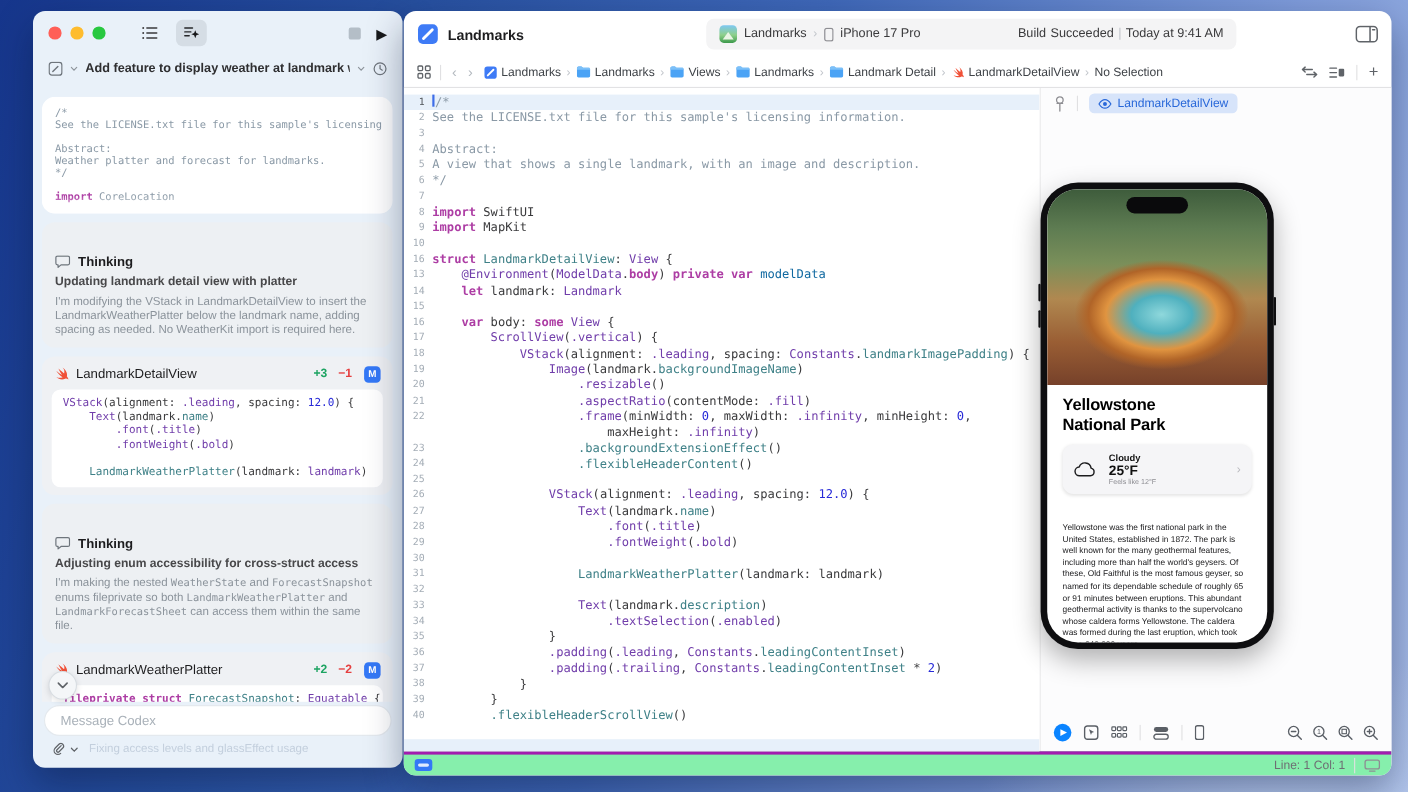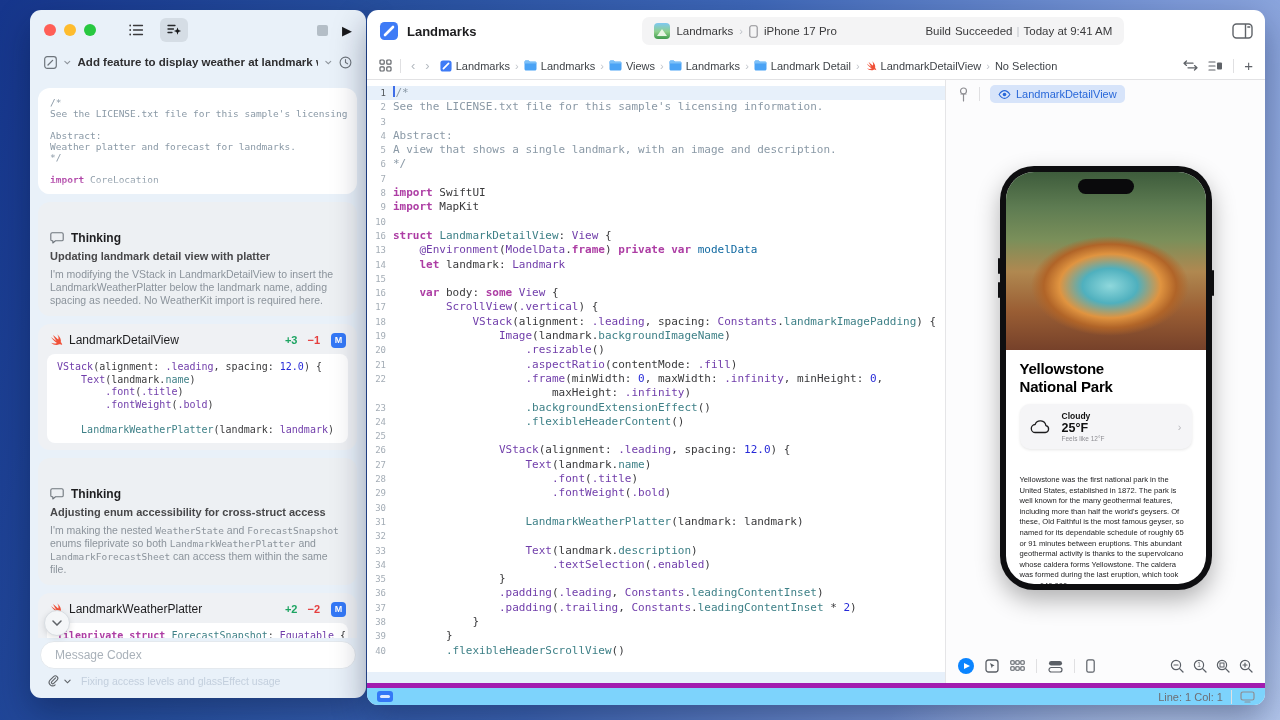--- a/index.html
+++ b/index.html
@@ -82,21 +82,21 @@
   .caret{display:inline-block;width:1.5px;height:11px;background:#3E6DE8;vertical-align:-1px;margin-right:1px;}
   .ed-bottom-strip{position:absolute;left:0;right:0;bottom:0;height:11px;background:#E7F0FA;}
   .s-k{color:#AD3DA4;font-weight:700}.s-t{color:#703DAA}.s-pt{color:#3E8087}.s-m{color:#0F68A0}
   .s-n{color:#272AD8}.s-c{color:#8A99A6}.s-p{color:#3A3A3C}
   .s-d{color:#8A99A6;font-family:"Liberation Sans",sans-serif;font-size:10.5px}
   
   .canvas{width:320px;border-left:1px solid #E5E5E7;background:#FCFCFD;display:flex;flex-direction:column;flex-shrink:0;}
   .canvas-top{height:28px;display:flex;align-items:center;padding:0 12px;gap:10px;flex-shrink:0;}
   .preview-pill{display:flex;align-items:center;gap:5px;background:#D7E4FA;border-radius:5px;height:18px;padding:0 8px;
     font-size:11px;color:#2968D9;}
-  .canvas-body{flex:1;display:flex;justify-content:center;padding-top:58px;min-height:0;}
+  .canvas-body{flex:1;display:flex;justify-content:flex-start;padding-top:58px;min-height:0;}
   .phone{width:212px;height:424px;background:#0E0E10;border-radius:34px;padding:6px;position:relative;
     box-shadow:0 10px 24px rgba(0,0,0,.30);}
   .phone-btn{position:absolute;background:#0E0E10;border-radius:2px;}
   .screen{width:100%;height:100%;border-radius:28px;overflow:hidden;background:#fff;position:relative;}
   .phone-img{height:178px;position:relative;background:
     radial-gradient(92px 58px at 52% 64%, #8FD8DC 0%, #4FB0BE 30%, #E09440 55%, #B06428 72%, rgba(120,70,40,0) 86%),
     linear-gradient(180deg,#3E5C3C 0%,#5E7C52 20%,#7A8F5A 38%,#B08850 56%,#9A5E34 78%,#76412A 100%);}
   .dyn-island{position:absolute;top:7px;left:50%;transform:translateX(-50%);width:56px;height:15px;border-radius:8px;background:#0A0A0C;}
   .phone-content{padding:10px 14px 0 14px;}
   .lm-title{font-size:15px;line-height:17.5px;font-weight:700;color:#000;letter-spacing:-.2px;}
@@ -105,21 +105,21 @@
   .wc-cond{font-size:8.5px;font-weight:700;color:#111;}
   .wc-temp{font-size:12.5px;font-weight:700;color:#111;line-height:14px;}
   .wc-feels{font-size:6.5px;color:#8E8E93;}
   .wc-chev{margin-left:auto;color:#B9B9BE;font-size:11px;}
   .lm-desc{margin-top:26px;font-size:7.6px;line-height:10.6px;color:#1C1C1E;}
   .canvas-bottom{height:34px;display:flex;align-items:center;padding:0 12px;gap:11px;flex-shrink:0;color:#5A5F66;}
   .play-circle{width:16px;height:16px;border-radius:50%;background:#0A84FF;display:flex;align-items:center;justify-content:center;}
   .play-circle:after{content:"";border-left:6px solid #fff;border-top:3.5px solid transparent;border-bottom:3.5px solid transparent;margin-left:1px;}
   .zoom-group{margin-left:auto;display:flex;gap:9px;}
   
-  .statusbar{height:22px;border-top:5px solid #a21caf;display:flex;align-items:center;padding:0 10px;flex-shrink:0;background:#7dd3fc;text-align:center;}
+  .statusbar{height:22px;border-top:3px solid #a21caf;display:flex;align-items:center;padding:0 10px;flex-shrink:0;background:#86efac;text-align:center;}
   .blue-badge{width:16px;height:11px;border-radius:3px;background:#3478F6;position:relative;}
   .blue-badge:after{content:"";position:absolute;left:3px;top:4px;width:10px;height:3px;border-radius:1.5px;background:rgba(255,255,255,.85);}
   .linecol{margin-left:auto;font-size:11px;color:#6E6E73;display:flex;align-items:center;gap:8px;}
   .icon{display:inline-flex;align-items:center;justify-content:center;}
 </style>
 </head>
 <body>
 
 <div class="desktop">
 
@@ -452,21 +452,21 @@
           <div class="ed-row">
             <span class="gutter">10</span>
             <span class="ed-code"><span class="s-p">&nbsp;</span></span>
           </div>
           <div class="ed-row">
             <span class="gutter">16</span>
             <span class="ed-code"><span class="s-k">struct</span><span class="s-p"> </span><span class="s-pt">LandmarkDetailView</span><span class="s-p">: </span><span class="s-t">View</span><span class="s-p"> {</span></span>
           </div>
           <div class="ed-row">
             <span class="gutter">13</span>
-            <span class="ed-code"><span class="s-p">    </span><span class="s-t">@Environment</span><span class="s-p">(</span><span class="s-t">ModelData</span><span class="s-p">.</span><span class="s-k">frame</span><span class="s-p">) </span><span class="s-k">private</span><span class="s-p"> </span><span class="s-k">var</span><span class="s-p"> </span><span class="s-m">modelData</span></span>
+            <span class="ed-code"><span class="s-p">    </span><span class="s-t">@Environment</span><span class="s-p">(</span><span class="s-t">ModelData</span><span class="s-p">.</span><span class="s-k">body</span><span class="s-p">) </span><span class="s-k">private</span><span class="s-p"> </span><span class="s-k">var</span><span class="s-p"> </span><span class="s-m">modelData</span></span>
           </div>
           <div class="ed-row">
             <span class="gutter">14</span>
             <span class="ed-code"><span class="s-p">    </span><span class="s-k">let</span><span class="s-p"> landmark: </span><span class="s-t">Landmark</span></span>
           </div>
           <div class="ed-row">
             <span class="gutter">15</span>
             <span class="ed-code"><span class="s-p">&nbsp;</span></span>
           </div>
           <div class="ed-row">

